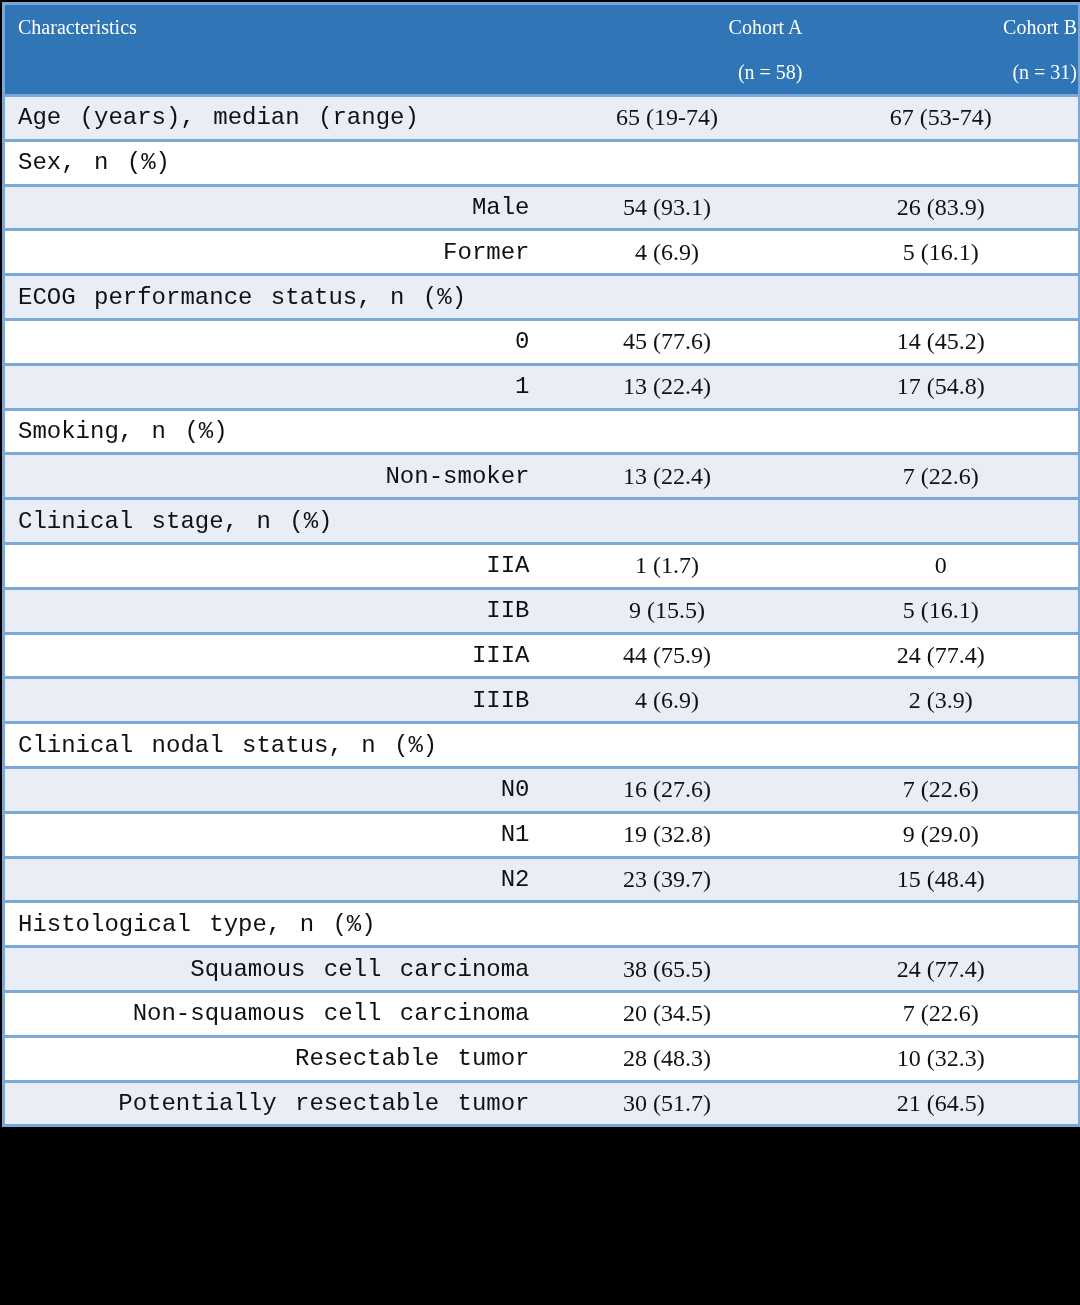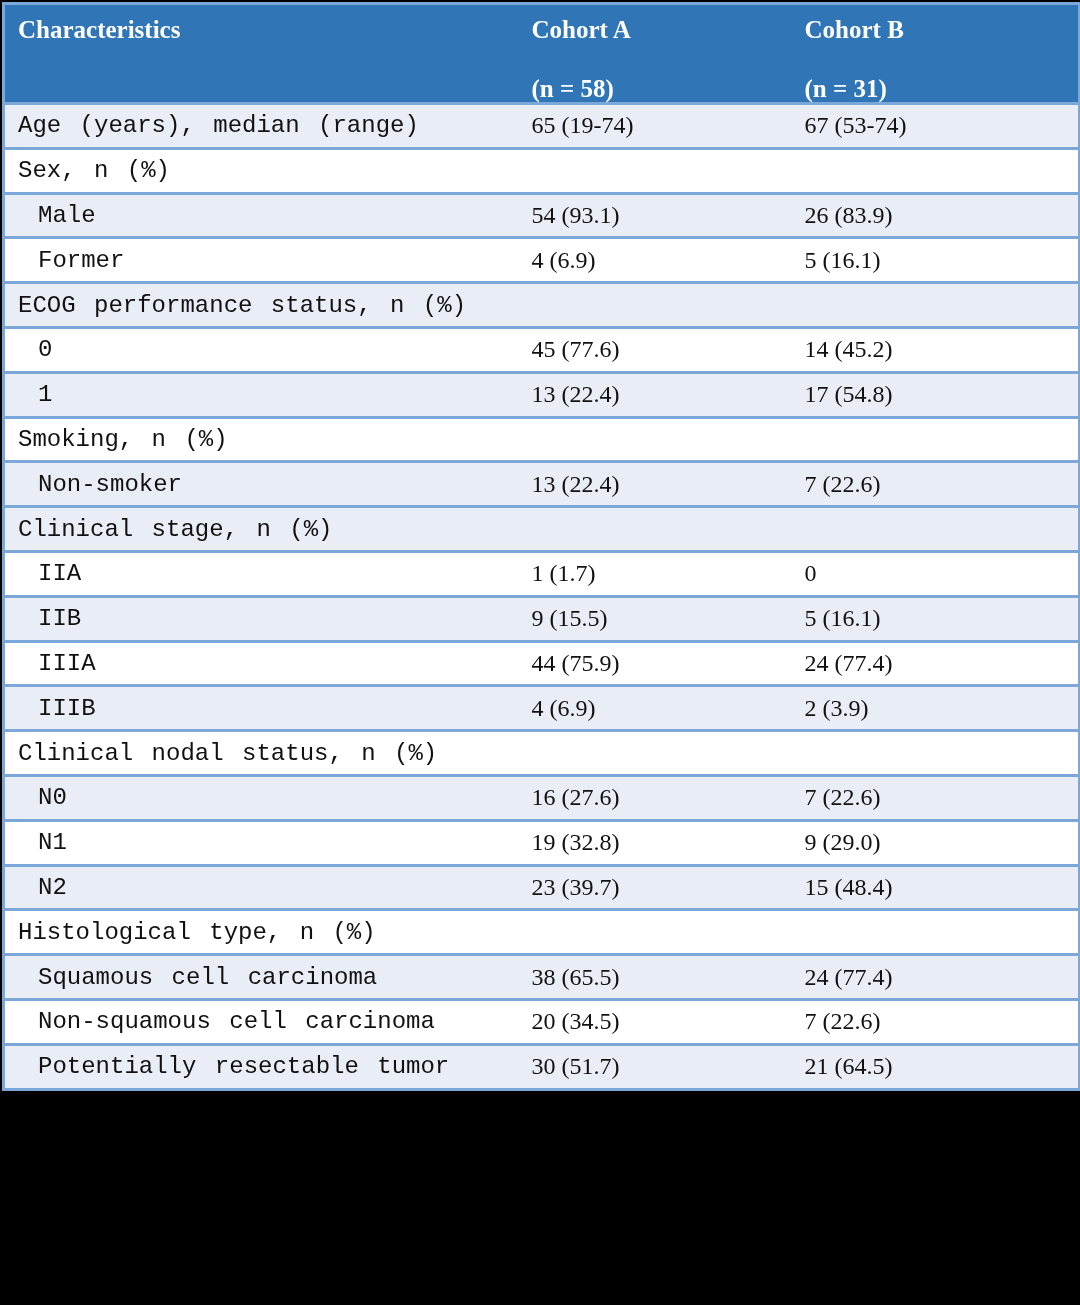--- a/index.html
+++ b/index.html
@@ -32,37 +32,37 @@
   }
   table.char-table, table.char-table tr {
     border: 3px solid var(--border-blue);
   }
   thead tr { height: 92px; background: var(--header-fill); }
   tbody tr { height: 44.8px; }
   tbody tr.shade { background: var(--row-shade); }
   tbody tr.plain { background: var(--row-plain); }
   th {
     color: var(--header-text);
-    font-weight: bold;
-    font-size: 25px;
+    font-weight: normal;
+    font-size: 20px;
     vertical-align: top;
     padding-top: 12px;
   }
   th.char-head { text-align: left; padding-left: 13px; }
-  th.cohort-head { text-align: left; }
+  th.cohort-head { text-align: right; }
   th .hline { display: block; line-height: 1.0; }
-  th .hline + .hline { margin-top: 34px; }
+  th .hline + .hline { margin-top: 25px; }
   td {
     color: var(--body-text);
     font-size: 24px;
     vertical-align: middle;
   }
   td.label { text-align: left; padding-left: 13px; word-spacing: 4px; font-family: Liberation Mono, monospace; }
-  td.label.indent { padding-left: 33px; }
-  td.val { text-align: left; font-family: Liberation Serif, serif; }
+  td.label.indent { padding-left: 33px; text-align: right; }
+  td.val { text-align: center; font-family: Liberation Serif, serif; }
 </style>
 </head>
 <body>
 
 <div class="canvas">
   <table class="char-table">
     <colgroup>
       <col style="width:527px">
       <col style="width:273px">
       <col style="width:276px">
@@ -181,20 +181,25 @@
         <tr class="shade">
           <td class="label indent">Squamous cell carcinoma</td>
           <td class="val">38 (65.5)</td>
           <td class="val">24 (77.4)</td>
         </tr>
         <tr class="plain">
           <td class="label indent">Non-squamous cell carcinoma</td>
           <td class="val">20 (34.5)</td>
           <td class="val">7 (22.6)</td>
         </tr>
+        <tr class="plain">
+          <td class="label indent">Resectable tumor</td>
+          <td class="val">28 (48.3)</td>
+          <td class="val">10 (32.3)</td>
+        </tr>
         <tr class="shade">
           <td class="label indent">Potentially resectable tumor</td>
           <td class="val">30 (51.7)</td>
           <td class="val">21 (64.5)</td>
         </tr>
       </tbody>
   </table>
 </div>
 
 </body></html>

